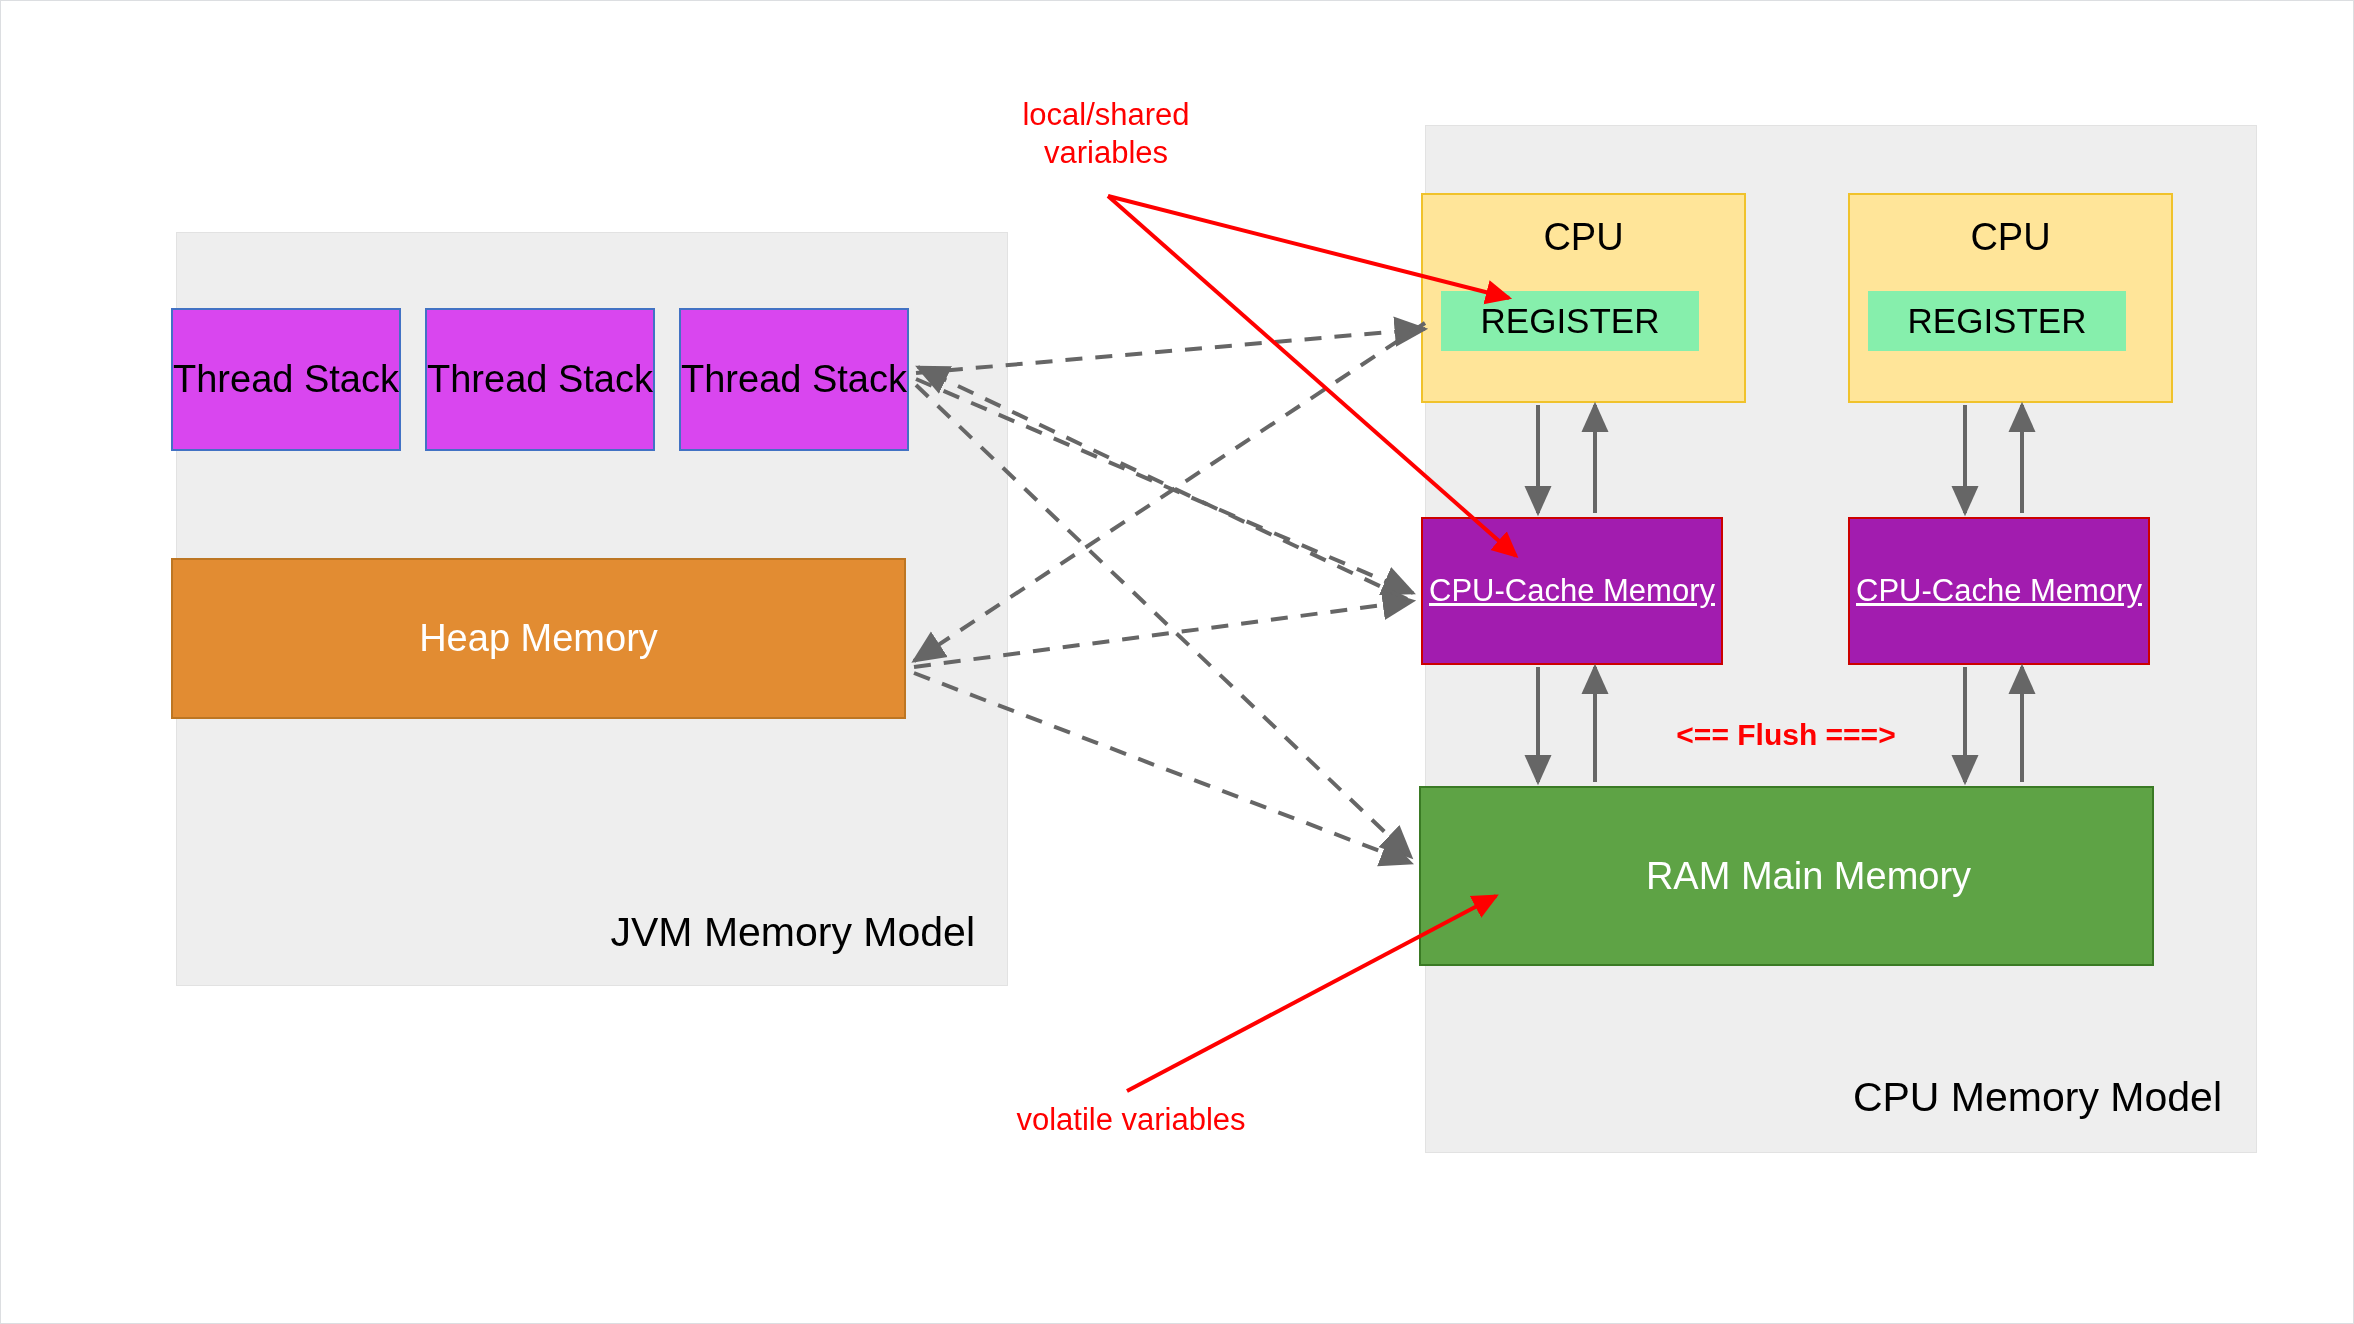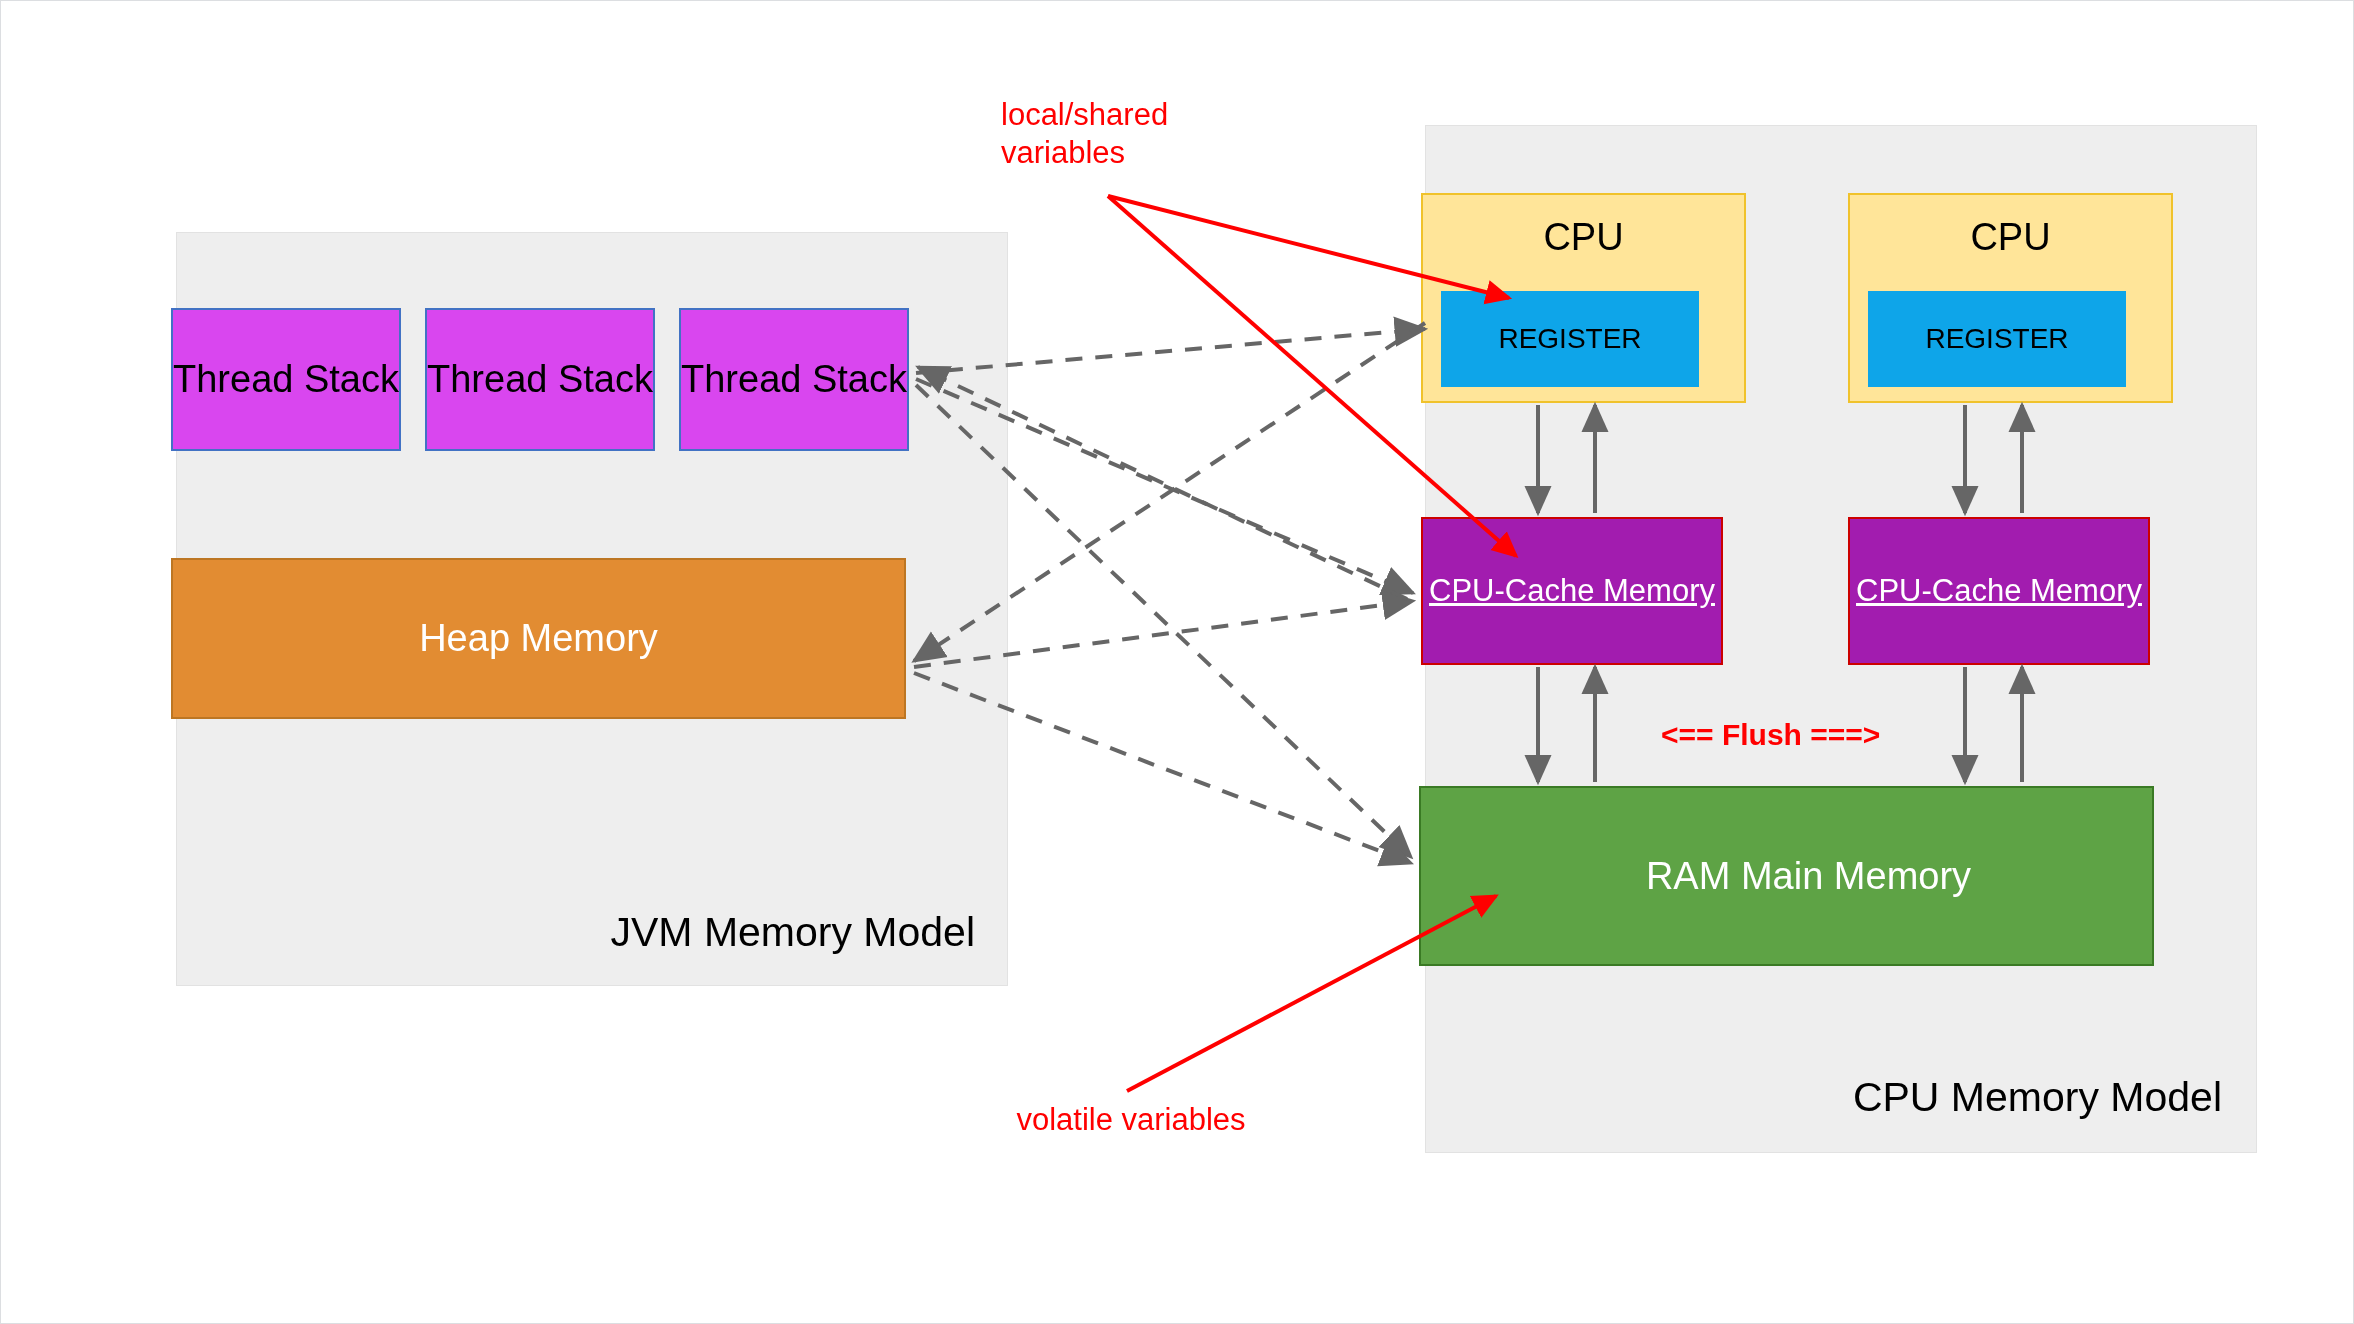--- a/index.html
+++ b/index.html
@@ -90,25 +90,25 @@
     border: 2px solid #f0c22b;
     color: #000000;
     font-size: 38px;
     align-items: flex-start;
     padding-top: 20px;
   }
   #cpu-box-1 { left: 1420px; }
   #cpu-box-2 { left: 1847px; }
 
   .register-box {
-    top: 290px; width: 258px; height: 96px;
-    background: #0ea5e9;
+    top: 290px; width: 258px; height: 60px;
+    background: #86efac;
     border: none;
     color: #000000;
-    font-size: 28px;
+    font-size: 35px;
   }
   #register-box-1 { left: 1440px; }
   #register-box-2 { left: 1867px; }
 
   .cache-box {
     top: 516px; width: 302px; height: 148px;
     background: #a21caf;
     border: 2px solid #cc0000;
     color: #ffffff;
     font-size: 31px;
@@ -125,20 +125,21 @@
     font-size: 38px;
     padding-left: 44px;
   }
 
   
   .annotation {
     position: absolute;
     color: #ff0000;
     font-size: 31px;
     line-height: 1.22;
+    text-align: center;
     white-space: pre-line;
   }
   #label-local-shared { left: 1000px; top: 95px; width: 210px; }
   #label-volatile     { left: 1000px; top: 1100px; width: 260px; text-align: center; }
   #label-flush        { left: 1660px; top: 716px; width: 250px; font-size: 30px; font-weight: bold; }
 </style>
 </head>
 <body>
 
 <div id="canvas">

